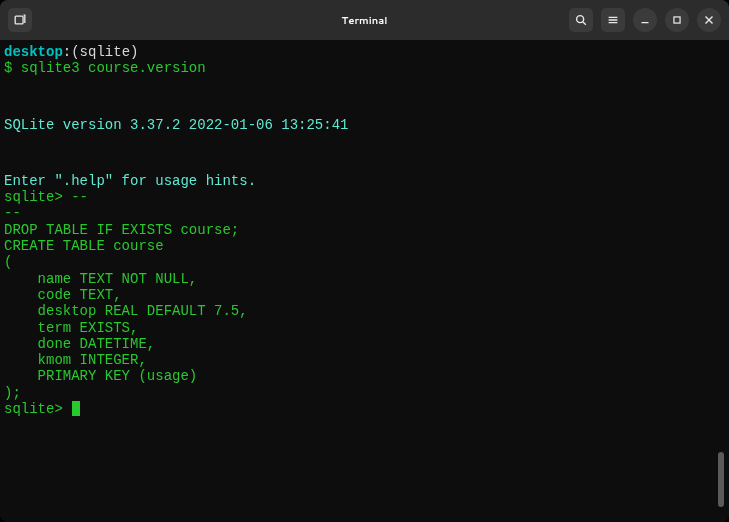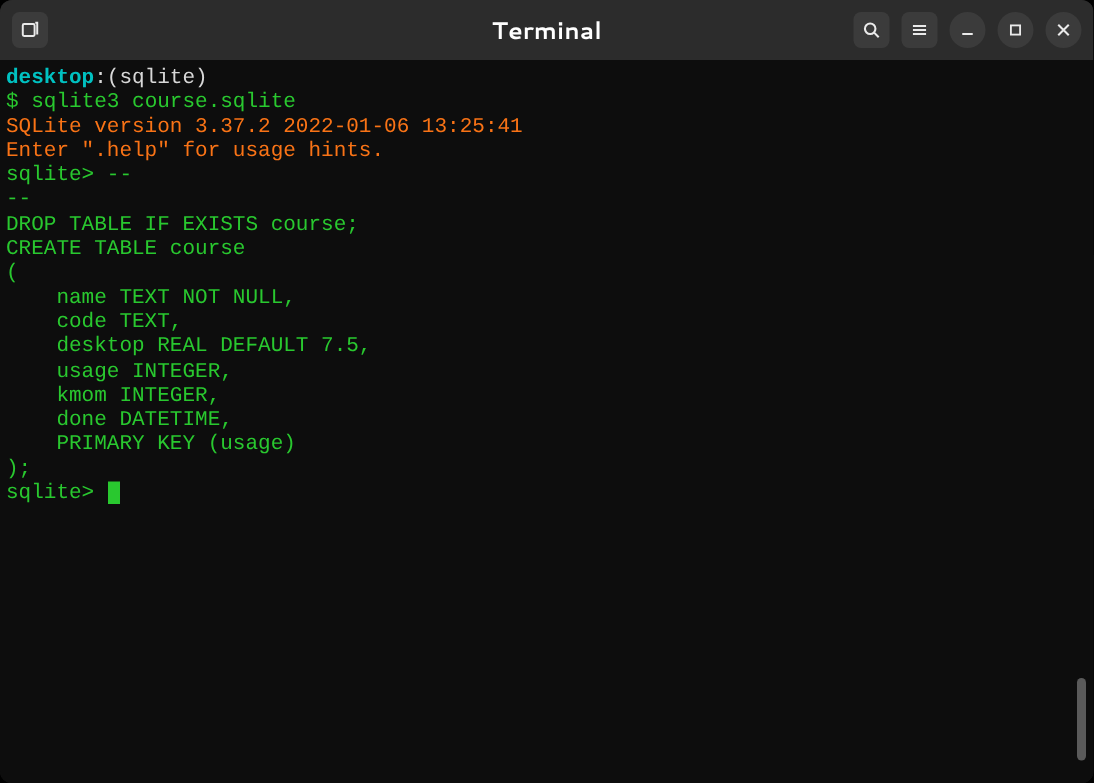--- a/index.html
+++ b/index.html
@@ -30,21 +30,21 @@
       padding: 0 8px;
       flex-shrink: 0;
     }
     .titlebar-left {
       display: flex;
       align-items: center;
       gap: 4px;
     }
     .titlebar-title {
       font-family: "Cantarell", "Segoe UI", sans-serif;
-      font-size: 16px;
+      font-size: 10px;
       font-weight: 600;
       color: #fff;
       position: absolute;
       left: 50%;
       transform: translateX(-50%);
     }
     .titlebar-right {
       display: flex;
       align-items: center;
       gap: 8px;
@@ -72,21 +72,21 @@
       overflow: hidden;
     }
     .line {
       white-space: pre;
       line-height: 16.3px;
       font-size: 14px;
     }
     .c-cyan { color: #00c1c1; font-weight: 600; }
     .c-white { color: #d8d8d8; }
     .c-green { color: #29c82f; }
-    .c-dimgreen { color: #f97316; }
+    .c-dimgreen { color: #5eead4; margin-top: 40px; }
     .cursor {
       display: inline-block;
       width: 8px;
       height: 15px;
       background: #29c82f;
       vertical-align: text-bottom;
       margin-left: 1px;
       position: relative;
       top: -1px;
     }
@@ -151,34 +151,34 @@
           <svg viewBox="0 0 16 16" fill="none" stroke="currentColor" stroke-width="1.6">
             <path d="M4 4l8 8M12 4l-8 8"></path>
           </svg>
         </span>
       </div>
     </div>
   </div>
 
   <div class="terminal-body">
     <div class="line"><span class="c-cyan">desktop</span><span class="c-white">:</span><span class="c-white">(sqlite)</span></div>
-    <div class="line"><span class="c-green">$</span><span class="c-green"> </span><span class="c-green">sqlite3 course.sqlite</span></div>
+    <div class="line"><span class="c-green">$</span><span class="c-green"> </span><span class="c-green">sqlite3 course.version</span></div>
     <div class="line c-dimgreen">SQLite version 3.37.2 2022-01-06 13:25:41</div>
     <div class="line c-dimgreen">Enter ".help" for usage hints.</div>
     <div class="line c-green"><span>sqlite&gt; </span><span>--</span></div>
     <div class="line c-green">--</div>
     <div class="line c-green">DROP TABLE IF EXISTS course;</div>
     <div class="line c-green">CREATE TABLE course</div>
     <div class="line c-green">(</div>
     <div class="line c-green">    name TEXT NOT NULL,</div>
     <div class="line c-green">    code TEXT,</div>
     <div class="line c-green">    desktop REAL DEFAULT 7.5,</div>
-    <div class="line c-green">    usage INTEGER,</div>
+    <div class="line c-green">    term EXISTS,</div>
+    <div class="line c-green">    done DATETIME,</div>
     <div class="line c-green">    kmom INTEGER,</div>
-    <div class="line c-green">    done DATETIME,</div>
     <div class="line c-green"></div>
     <div class="line c-green">    PRIMARY KEY (usage)</div>
     <div class="line c-green">);</div>
     <div class="line c-green"><span>sqlite&gt; </span><span class="cursor"></span></div>
 
     <div class="scrollbar"></div>
   </div>
 </div>
 
 </body></html>

